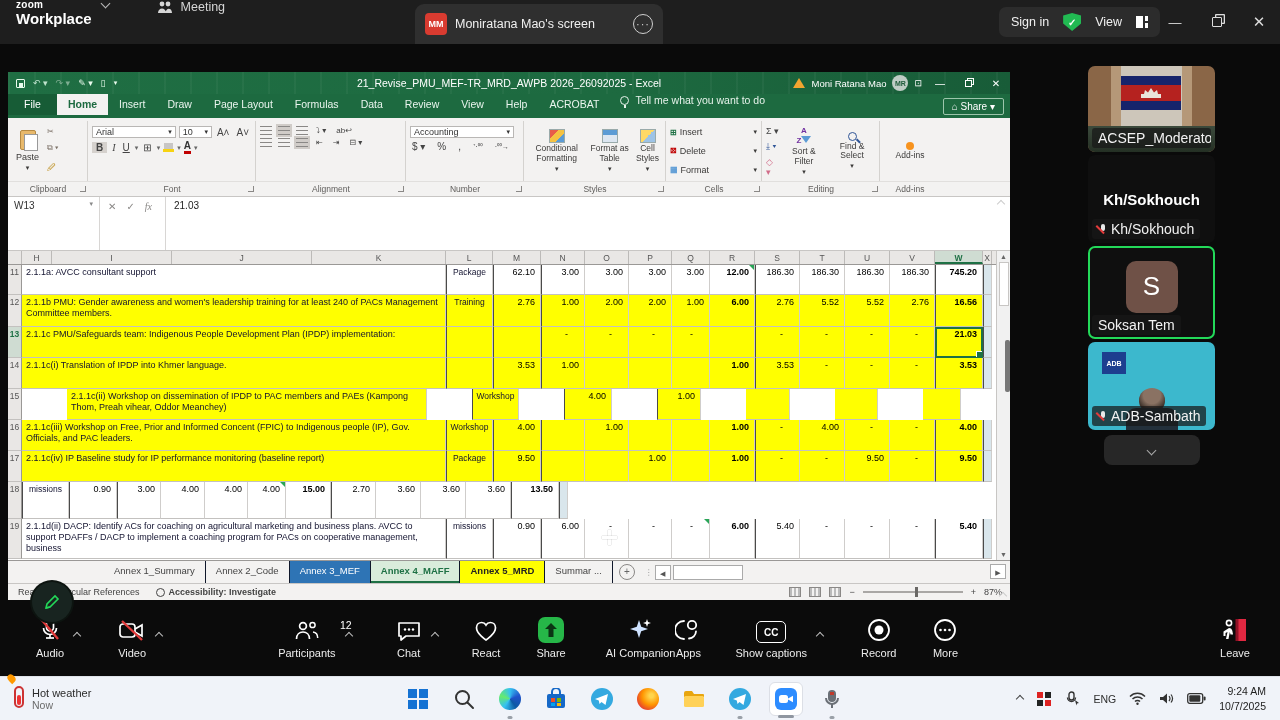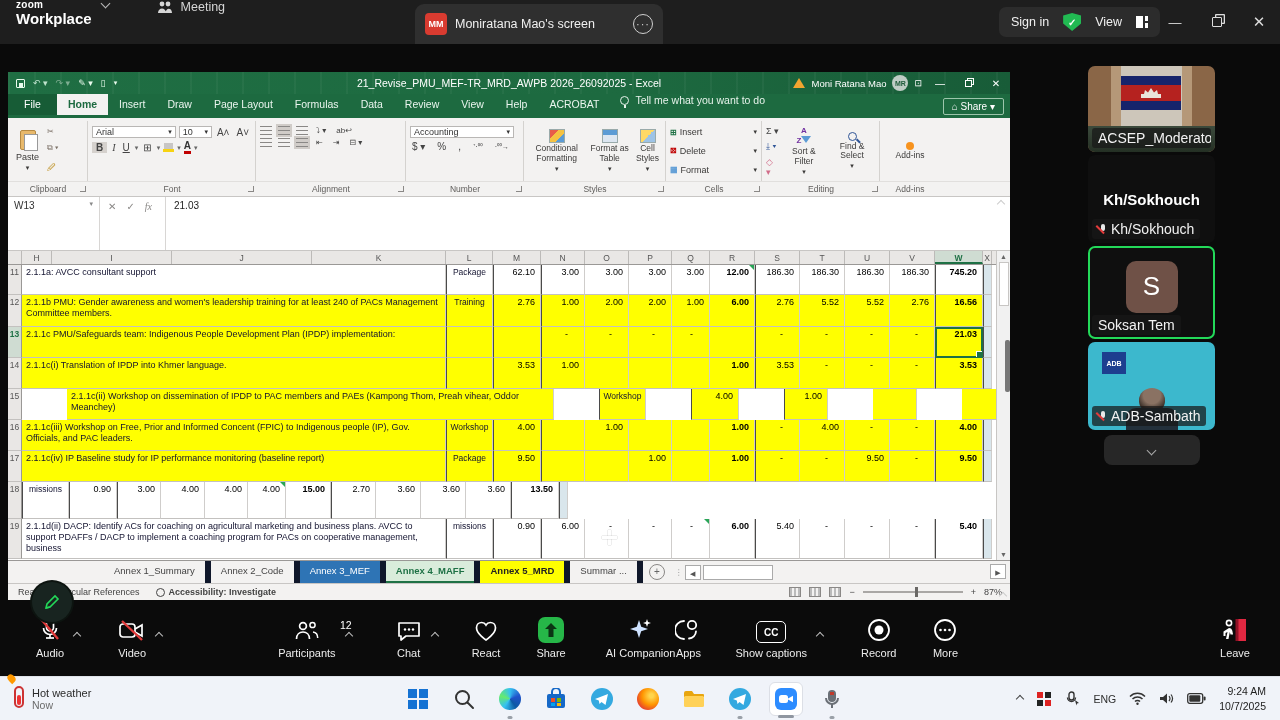--- a/index.html
+++ b/index.html
@@ -111,21 +111,21 @@
   .gc.yellow{background:#ffff00}
   .gc.xcol{background:#d9e6ec}
   .gc.dl{border-left:1px solid #4a4a4a}
   .gc.sel{outline:2px solid #1e7145;outline-offset:-2px;z-index:3}
   .gc.sel::after{content:"";position:absolute;right:-1px;bottom:-1px;width:5px;height:5px;background:#1e7145;border:1px solid #fff}
   .gc.mark::before{content:"";position:absolute;right:0;top:0;border-left:5px solid transparent;border-top:5px solid #2aa558}
   .vscroll{width:14px;background:#f1f1f1;border-left:1px solid #c8c6c4;flex:none;display:flex;flex-direction:column;align-items:center;font-size:7px;color:#666;justify-content:space-between;padding:2px 0}
   .vthumb{width:10px;height:44px;background:#fff;border:1px solid #c8c6c4;margin-top:2px}
 
   .sheettabs{height:23px;background:#f3f2f1;border-top:1px solid #9a9896;display:flex;align-items:stretch;font-size:9.5px;color:#444;flex:none;position:relative}
-  .stab{padding:4px 10px 0;border-right:6px solid #0f172a;white-space:nowrap}
+  .stab{padding:4px 10px 0;border-right:1px solid #0f172a;white-space:nowrap}
   .stab.blue{background:#2e74b5;color:#fff}
   .stab.green{background:#d9ecdb;color:#1e7145;font-weight:bold;box-shadow:inset 0 -2px 0 #1e7145}
   .stab.yellow{background:#ffff00;color:#222;font-weight:bold}
   .addtab{width:16px;height:16px;border:1px solid #8a8886;border-radius:50%;align-self:center;margin-left:6px;text-align:center;line-height:14px;font-size:10px;color:#666}
   .hscroll{margin-left:10px;align-self:center;display:flex;align-items:center;gap:2px}
   .hbox{width:16px;height:15px;border:1px solid #aaa;background:#fff;text-align:center;font-size:7px;line-height:15px;color:#555}
   .hbar{width:70px;height:15px;border:1px solid #aaa;background:#fff}
   .endarrow{position:absolute;right:4px;top:3px;width:16px;height:15px;border:1px solid #aaa;background:#fff;text-align:center;font-size:7px;line-height:15px;color:#555}
 
   .statusbar{height:17px;background:#f3f2f1;border-top:1px solid #c8c6c4;display:flex;align-items:center;font-size:9px;color:#444;flex:none;gap:16px;padding-left:10px}
@@ -531,21 +531,21 @@
               <div class="gc num yellow bold" style="width: 45px;">1.00</div>
               <div class="gc num yellow dl" style="width: 45px;">3.53</div>
               <div class="gc num yellow dash" style="width: 45px;">-</div>
               <div class="gc num yellow dash" style="width: 45px;">-</div>
               <div class="gc num yellow dash" style="width: 45px;">-</div>
               <div class="gc num yellow dl bold" style="width: 48px;">3.53</div>
               <div class="gc xcol dl yellow" style="width: 9px;"></div>
             </div>
             <div class="grow" style="height: 31px; gap: 45px;">
               <div class="gc rn" style="width: 14px;">15</div>
-              <div class="gc desc yellow" style="width: 487px;">2.1.1c(ii) Workshop on dissemination of IPDP to PAC members and PAEs (Kampong Thom, Preah vihear, Oddor Meanchey)</div>
+              <div class="gc desc yellow" style="width: 360px;">2.1.1c(ii) Workshop on dissemination of IPDP to PAC members and PAEs (Kampong Thom, Preah vihear, Oddor Meanchey)</div>
               <div class="gc unit dl yellow" style="width: 47px;">Workshop</div>
               <div class="gc num yellow dl" style="width: 48px;">4.00</div>
               <div class="gc num yellow dl" style="width: 44px;">1.00</div>
               <div class="gc num yellow" style="width: 44px;"></div>
               <div class="gc num yellow" style="width: 43px;"></div>
               <div class="gc num yellow" style="width: 38px;"></div>
               <div class="gc num yellow bold" style="width: 45px;">1.00</div>
               <div class="gc num yellow dl" style="width: 45px;">4.00</div>
               <div class="gc num yellow dash" style="width: 45px;">-</div>
               <div class="gc num yellow dash" style="width: 45px;">-</div>

